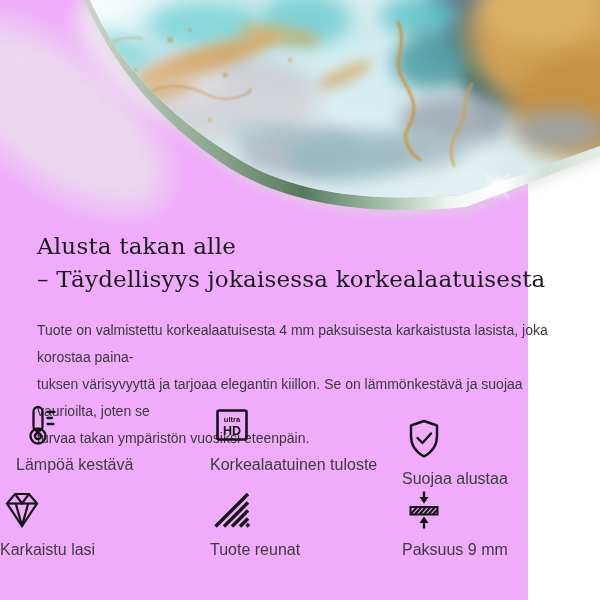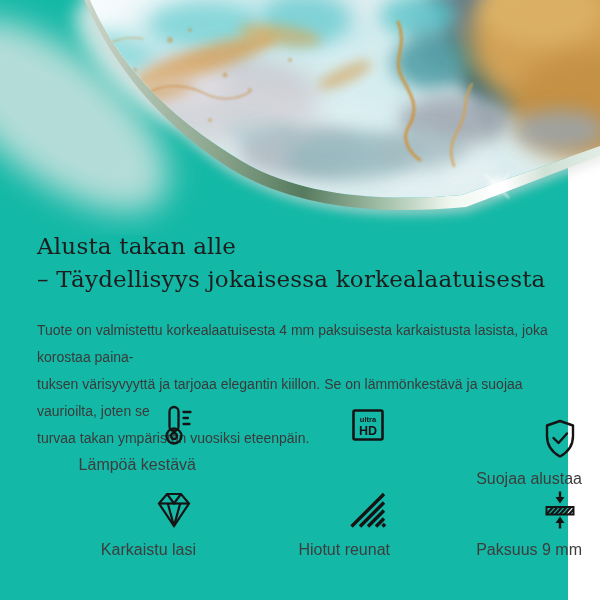--- a/index.html
+++ b/index.html
@@ -1,30 +1,30 @@
 <!DOCTYPE html>
 <html><head>
 <meta charset="utf-8">
 <style>
   html,body{margin:0;padding:0;background:#ffffff;}
   body{width:600px;height:600px;overflow:hidden;font-family:"Liberation Sans",sans-serif;}
-  .page{position:relative;width:568px;height:600px;background:#14b8a6;}
+  .page{position:relative;width:528px;height:600px;background:#f0abfc;}
 
   .hero{position:absolute;left:0;top:0;width:600px;height:235px;}
   .hero svg{display:block;}
 
   .heading{position:absolute;left:37px;top:230px;width:540px;
     font-family:"DejaVu Serif","Liberation Serif",serif;
     font-size:23px;line-height:33px;color:#1d1d1d;letter-spacing:.2px;font-weight:400;}
   .paragraph{position:absolute;left:37px;top:317px;width:540px;
     font-size:14px;line-height:27px;color:#3a3a3a;}
 
-  .feature{position:absolute;width:180px;display:flex;flex-direction:column;align-items:flex-end;}
+  .feature{position:absolute;width:180px;display:flex;flex-direction:column;align-items:flex-start;}
   .f0{left:16px;top:403px;} .f1{left:210px;top:403px;} .f2{left:402px;top:417px;}
-  .f3{left:16px;top:488px;} .f4{left:210px;top:488px;} .f5{left:402px;top:488px;}
+  .f3{left:0;top:488px;} .f4{left:210px;top:488px;} .f5{left:402px;top:488px;}
   .feature .icon{width:44px;height:44px;}
   .feature .icon svg{display:block;}
   .feature .label{margin-top:9px;font-size:16px;color:#3d3d3d;white-space:nowrap;}
   .hd-top{font:700 7.5px "Liberation Sans",sans-serif;fill:#141414;}
   .hd-bottom{font:700 12.5px "Liberation Sans",sans-serif;fill:#141414;}
 </style>
 </head>
 <body>
 
 <div class="page">
@@ -153,20 +153,21 @@
   </div>
 
   <div class="feature f1">
     <span class="icon">
       <svg width="44" height="44" viewBox="0 0 44 44">
         <rect x="7.5" y="7.5" width="29" height="29" rx="1.5" fill="none" stroke="#141414" stroke-width="2.6"></rect>
         <text x="22" y="18.5" text-anchor="middle" class="hd-top">ultra</text>
         <text x="22" y="32" text-anchor="middle" class="hd-bottom">HD</text>
       </svg>
     </span>
+    <div class="label">Korkealaatuinen tuloste</div>
   </div>
 
   <div class="feature f2">
     <span class="icon">
       <svg width="44" height="44" viewBox="0 0 44 44" fill="none" stroke="#141414" stroke-width="2.4" stroke-linejoin="round">
         <path d="M22,4 L35,8.5 V19 C35,29 29.7,35.3 22,39.5 C14.3,35.3 9,29 9,19 V8.5 Z"></path>
         <path d="M15.5,21 L20.5,26 L29,16.5" stroke-linecap="round"></path>
       </svg>
     </span>
     <div class="label">Suojaa alustaa</div>
@@ -187,21 +188,21 @@
   <div class="feature f4">
     <span class="icon">
       <svg width="44" height="44" viewBox="0 0 44 44" stroke="#141414" stroke-width="3.4" fill="none">
         <path d="M5.5,38.5 L38,6"></path>
         <path d="M14,38.5 L38,14.5"></path>
         <path d="M22,38.5 L38,22.5"></path>
         <path d="M30,38.5 L38,30.5"></path>
         <path d="M36.5,38.5 L39,36"></path>
       </svg>
     </span>
-    <div class="label">Hiotut reunat</div>
+    <div class="label">Tuote reunat</div>
   </div>
 
   <div class="feature f5">
     <span class="icon">
       <svg width="44" height="44" viewBox="0 0 44 44">
         <defs>
             <clipPath id="barClip">
               <rect x="8.5" y="19" width="27" height="7.5"></rect>
             </clipPath>
           </defs>

